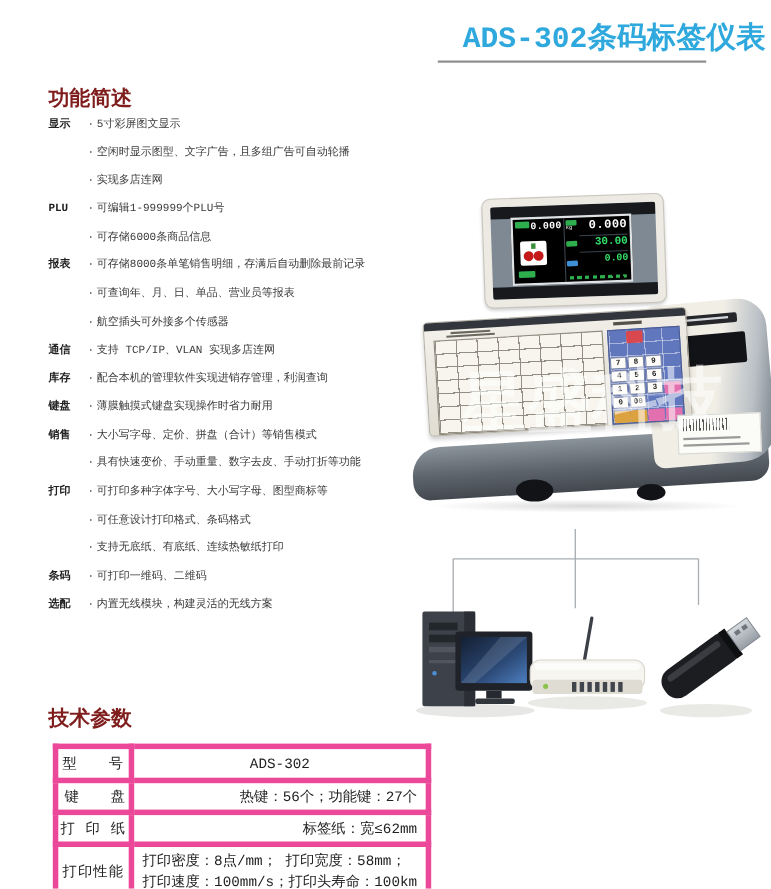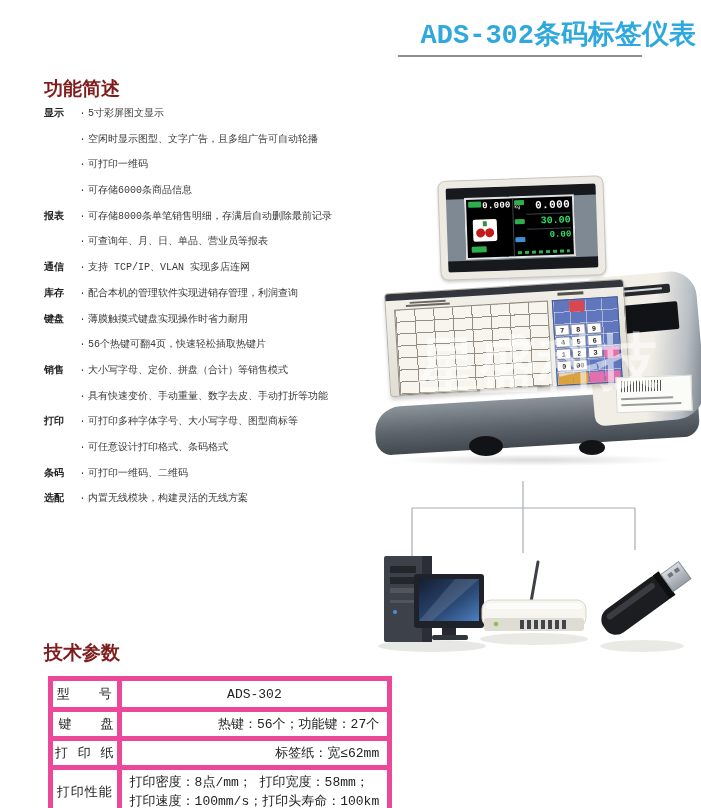--- a/index.html
+++ b/index.html
@@ -132,32 +132,34 @@
 <div class="page">
 
   <h1 class="title">ADS-302条码标签仪表</h1>
   <div class="title-underline"></div>
 
   <h2 class="sec-h h-features">功能简述</h2>
 
   <ul class="feature-list">
     <li><span class="flabel">显示</span><span class="fbullet">·</span><span class="ftext">5寸彩屏图文显示</span></li>
     <li><span class="flabel"></span><span class="fbullet">·</span><span class="ftext">空闲时显示图型、文字广告，且多组广告可自动轮播</span></li>
-    <li><span class="flabel"></span><span class="fbullet">·</span><span class="ftext">可打印一维码</span></li>
+    <li><span class="flabel"></span><span class="fbullet">·</span><span class="ftext">实现多店连网</span></li>
+    <li><span class="flabel">PLU</span><span class="fbullet">·</span><span class="ftext">可编辑1-999999个PLU号</span></li>
     <li><span class="flabel"></span><span class="fbullet">·</span><span class="ftext">可存储6000条商品信息</span></li>
     <li><span class="flabel">报表</span><span class="fbullet">·</span><span class="ftext">可存储8000条单笔销售明细，存满后自动删除最前记录</span></li>
     <li><span class="flabel"></span><span class="fbullet">·</span><span class="ftext">可查询年、月、日、单品、营业员等报表</span></li>
+    <li><span class="flabel"></span><span class="fbullet">·</span><span class="ftext">航空插头可外接多个传感器</span></li>
     <li><span class="flabel">通信</span><span class="fbullet">·</span><span class="ftext">支持 TCP/IP、VLAN 实现多店连网</span></li>
     <li><span class="flabel">库存</span><span class="fbullet">·</span><span class="ftext">配合本机的管理软件实现进销存管理，利润查询</span></li>
     <li><span class="flabel">键盘</span><span class="fbullet">·</span><span class="ftext">薄膜触摸式键盘实现操作时省力耐用</span></li>
-    <li><span class="flabel"></span><span class="fbullet">·</span><span class="ftext">56个热键可翻4页，快速轻松插取热键片</span></li>
     <li><span class="flabel">销售</span><span class="fbullet">·</span><span class="ftext">大小写字母、定价、拼盘（合计）等销售模式</span></li>
     <li><span class="flabel"></span><span class="fbullet">·</span><span class="ftext">具有快速变价、手动重量、数字去皮、手动打折等功能</span></li>
     <li><span class="flabel">打印</span><span class="fbullet">·</span><span class="ftext">可打印多种字体字号、大小写字母、图型商标等</span></li>
     <li><span class="flabel"></span><span class="fbullet">·</span><span class="ftext">可任意设计打印格式、条码格式</span></li>
+    <li><span class="flabel"></span><span class="fbullet">·</span><span class="ftext">支持无底纸、有底纸、连续热敏纸打印</span></li>
     <li><span class="flabel">条码</span><span class="fbullet">·</span><span class="ftext">可打印一维码、二维码</span></li>
     <li><span class="flabel">选配</span><span class="fbullet">·</span><span class="ftext">内置无线模块，构建灵活的无线方案</span></li>
   </ul>
 
   <h2 class="sec-h h-specs">技术参数</h2>
 
   <table class="specs-table">
     <tbody>
       <tr class="r1">
         <td class="lab">型　　号</td>

